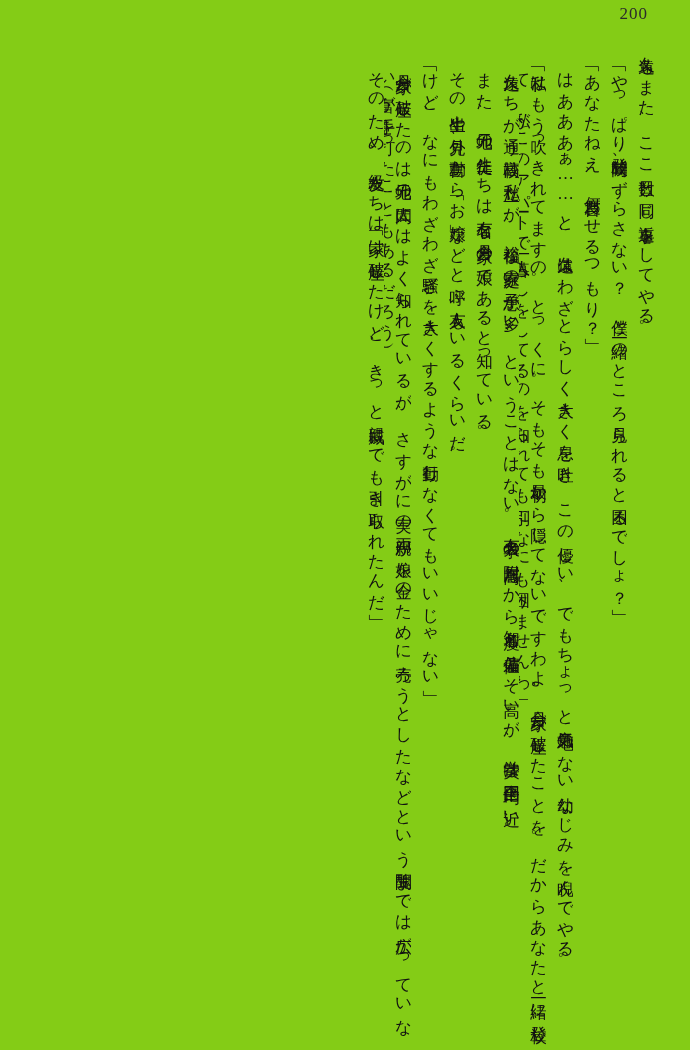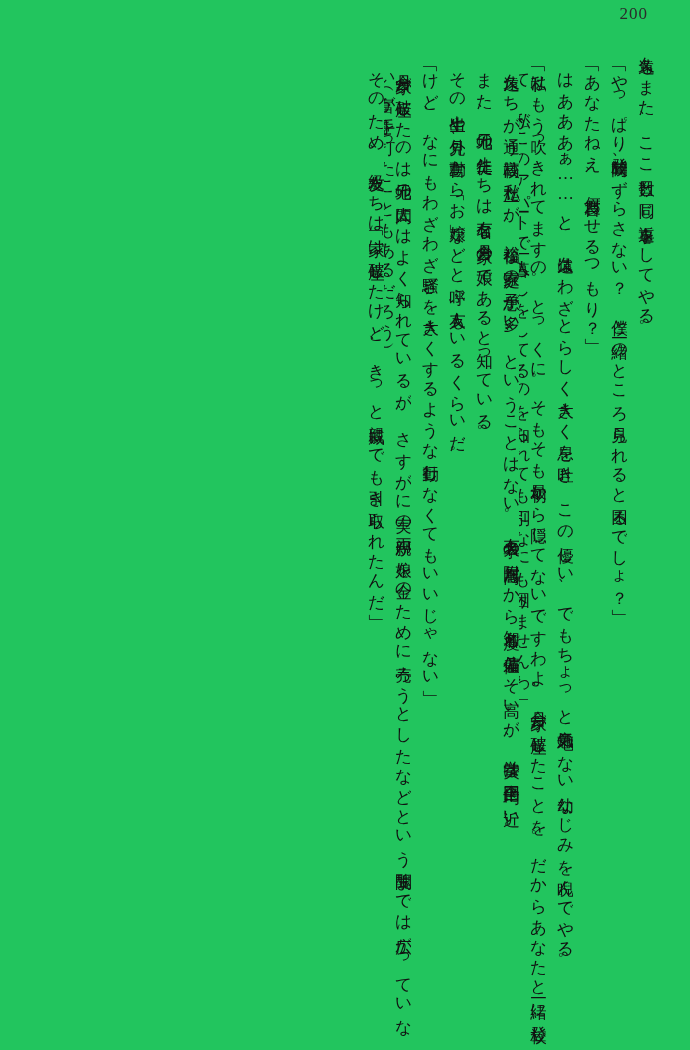--- a/index.html
+++ b/index.html
@@ -12,21 +12,21 @@
     height: 1050px;
     font-family: "Liberation Serif", "DejaVu Serif", serif;
     color: #1a1a1a;
     overflow: hidden;
   }
   .page {
     position: relative;
     width: 690px;
     height: 1050px;
     box-sizing: border-box;
-    background: #22c55e;
+    background: #84cc16;
   }
   .page-number {
     position: absolute;
     top: 4px;
     right: 42px;
     font-size: 17px;
     letter-spacing: 1px;
     color: #2b2b2b;
     font-family: "Liberation Serif", "DejaVu Serif", serif;
   }

